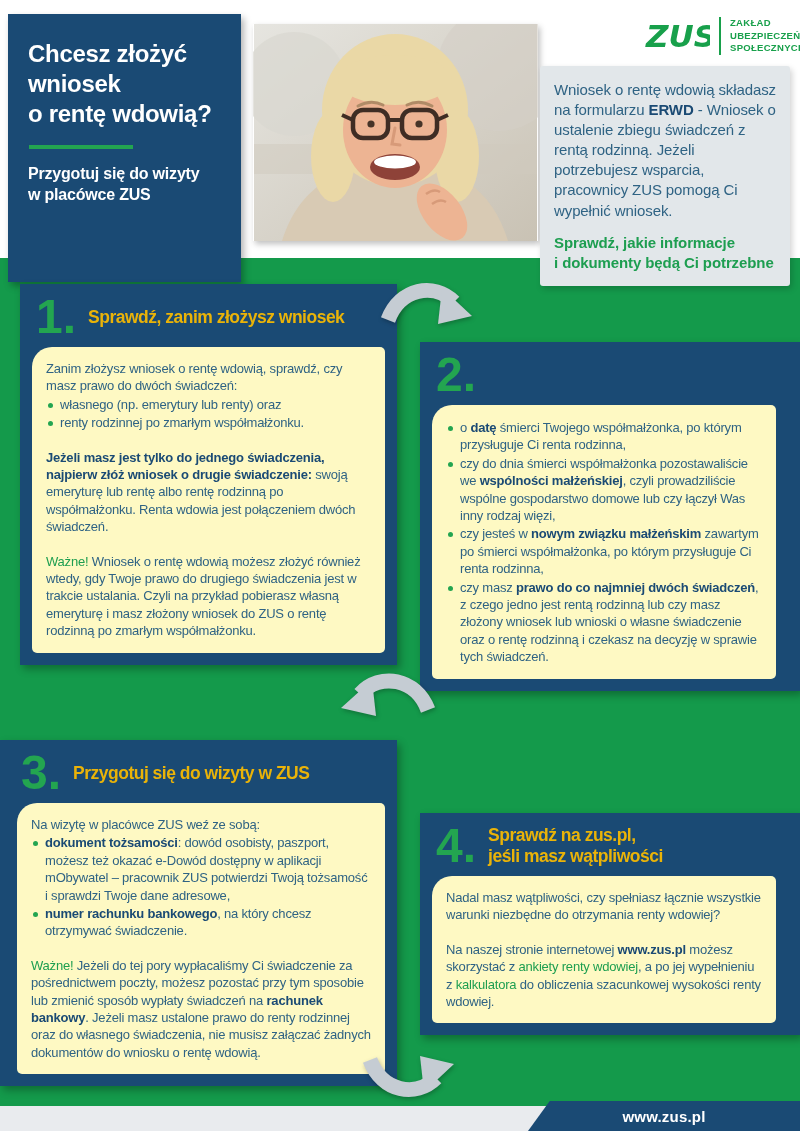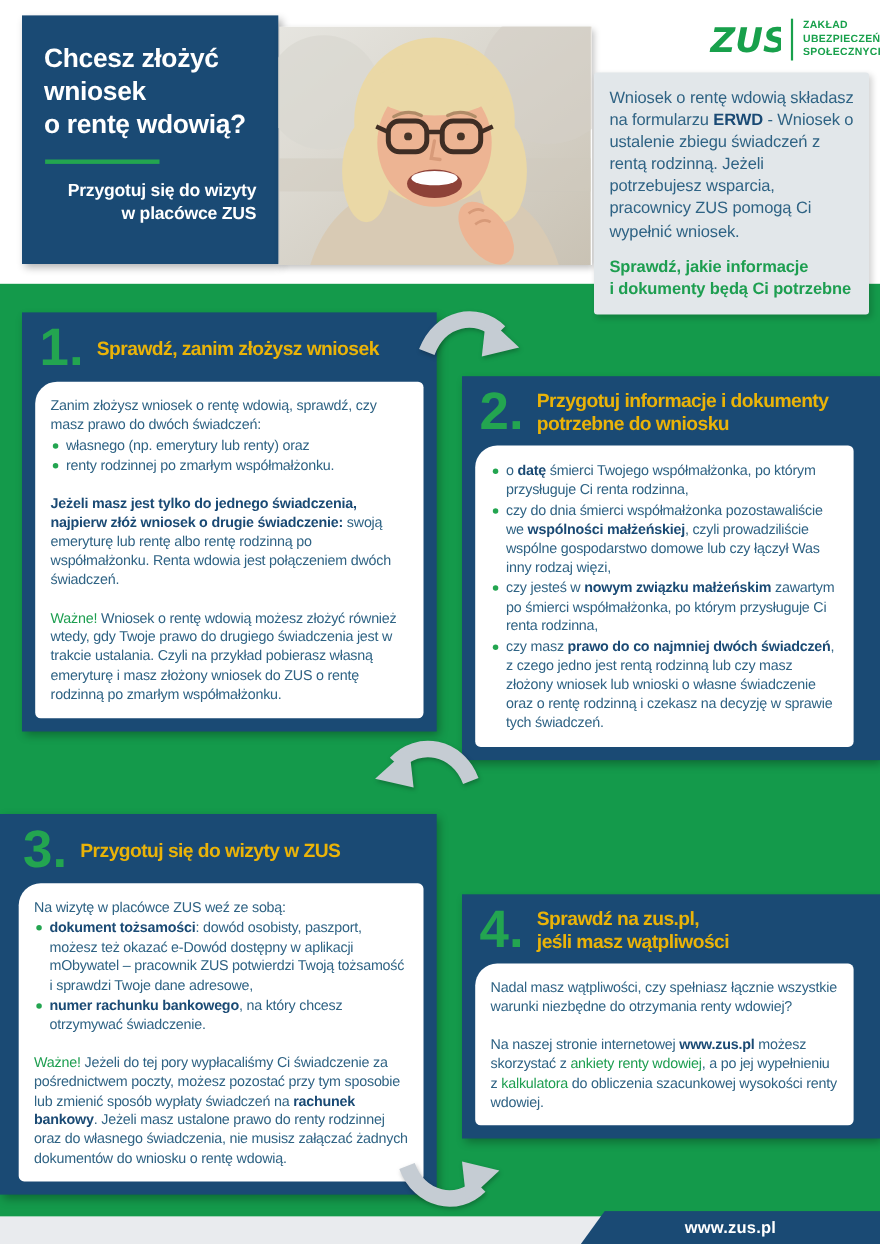--- a/index.html
+++ b/index.html
@@ -12,26 +12,26 @@
   .green-band{position:absolute;left:0;top:258px;width:800px;height:848px;background:#149a4b;}
   .footer-gray{position:absolute;left:0;top:1106px;width:800px;height:25px;background:#e9ebee;}
   .footer-navy{
     position:absolute;left:528px;top:1101px;width:272px;height:30px;background:#1a4a74;
     clip-path:polygon(8% 0,100% 0,100% 100%,0 100%);
     display:flex;align-items:center;justify-content:center;
     color:#fff;font-weight:bold;font-size:15px;letter-spacing:.2px;
   }
   
   .title-box{
-    position:absolute;left:20px;top:14px;width:233px;height:226px;box-sizing:border-box;
+    position:absolute;left:8px;top:14px;width:233px;height:268px;box-sizing:border-box;
     background:#1a4a74;color:#fff;padding:25px 20px;box-shadow:3px 4px 7px rgba(0,0,0,.3);
   }
   .main-title{margin:0;font-size:24px;font-weight:bold;line-height:1.26;letter-spacing:-.3px;white-space:pre-line;}
   .title-divider{width:104px;height:4px;background:#23a550;margin:15px 0 14px 1px;}
-  .subtitle{font-size:16px;font-weight:bold;line-height:1.32;white-space:pre-line;letter-spacing:-.2px;text-align:right;}
+  .subtitle{font-size:16px;font-weight:bold;line-height:1.32;white-space:pre-line;letter-spacing:-.2px;}
   .photo{position:absolute;left:253px;top:24px;width:285px;height:217px;box-shadow:2px 3px 6px rgba(0,0,0,.25);}
   .logo{position:absolute;left:644px;top:16px;display:flex;align-items:center;gap:9px;}
   .logo-divider{width:2px;height:38px;background:#18a04b;}
   .logo-org{font-size:9.5px;font-weight:bold;color:#18a04b;line-height:1.3;letter-spacing:.3px;white-space:pre-line;}
   .info-box{
     position:absolute;left:540px;top:66px;width:250px;box-sizing:border-box;border-radius:3px;
     background:#e2e7ea;padding:14px 14px 13px;color:#2f6384;font-size:15px;line-height:1.34;
     letter-spacing:-.1px;box-shadow:2px 3px 6px rgba(0,0,0,.18);
   }
   .info-box p{margin:0;}
@@ -42,21 +42,21 @@
     padding:0 12px 12px 12px;box-shadow:3px 4px 8px rgba(0,0,0,.3);
   }
   .sec-1{left:20px;top:284px;width:377px;}
   .sec-2{left:420px;top:342px;width:380px;padding-right:24px;}
   .sec-3{left:0px;top:740px;width:397px;padding-left:17px;}
   .sec-4{left:420px;top:813px;width:380px;padding-right:24px;}
   .sec-head{display:flex;align-items:center;padding:7px 2px 4px 2px;min-height:52px;}
   .sec-num{color:#23a550;font-size:48px;font-weight:800;line-height:.85;margin:0 12px 0 2px;flex:none;}
   .sec-title{margin:0;color:#eab308;font-size:17.5px;font-weight:bold;line-height:1.18;letter-spacing:-.5px;white-space:pre-line;}
   .sec-card{
-    background:#ffffff;border-radius:20px 5px 5px 5px;padding:13px 14px;
+    background:#fef9c3;border-radius:20px 5px 5px 5px;padding:13px 14px;
     color:#2f6384;font-size:13px;line-height:1.34;letter-spacing:-.2px;
   }
   .sec-card p{margin:0;}
   .sec-card > p + p, .sec-card > ul + p{margin-top:17px;}
   .sec-card ul{margin:0;padding:0;list-style:none;}
   .sec-card li{position:relative;padding-left:14px;margin-top:1px;}
   .sec-card li::before{
     content:"";position:absolute;left:2px;top:7px;width:5px;height:5px;border-radius:50%;background:#23a550;
   }
   .b{font-weight:bold;color:#1a4a74;}
@@ -147,22 +147,20 @@
           <li><span>renty rodzinnej po zmarłym współmałżonku.</span></li>
         </ul>
         <p><span class="b">Jeżeli masz jest tylko do jednego świadczenia, najpierw złóż wniosek o drugie świadczenie:</span><span> swoją emeryturę lub rentę albo rentę rodzinną po współmałżonku. Renta wdowia jest połączeniem dwóch świadczeń.</span></p>
         <p><span class="b g">Ważne!</span><span> Wniosek o rentę wdowią możesz złożyć również wtedy, gdy Twoje prawo do drugiego świadczenia jest w trakcie ustalania. Czyli na przykład pobierasz własną emeryturę i masz złożony wniosek do ZUS o rentę rodzinną po zmarłym współmałżonku.</span></p>
       </div>
   </section>
 
   <section class="sec sec-2">
     <div class="sec-head">
       <span class="sec-num">2.</span>
-      <h2 class="sec-title">Przygotuj informacje i dokumenty
-potrzebne do wniosku</h2>
     </div>
     <div class="sec-card">
         <ul>
           <li><span>o </span><span class="b">datę</span><span> śmierci Twojego współmałżonka, po którym przysługuje Ci renta rodzinna,</span></li>
           <li><span>czy do dnia śmierci współmałżonka pozostawaliście we </span><span class="b">wspólności małżeńskiej</span><span>, czyli prowadziliście wspólne gospodarstwo domowe lub czy łączył Was inny rodzaj więzi,</span></li>
           <li><span>czy jesteś w </span><span class="b">nowym związku małżeńskim</span><span> zawartym po śmierci współmałżonka, po którym przysługuje Ci renta rodzinna,</span></li>
           <li><span>czy masz </span><span class="b">prawo do co najmniej dwóch świadczeń</span><span>, z czego jedno jest rentą rodzinną lub czy masz złożony wniosek lub wnioski o własne świadczenie oraz o rentę rodzinną i czekasz na decyzję w sprawie tych świadczeń.</span></li>
         </ul>
       </div>
   </section>

